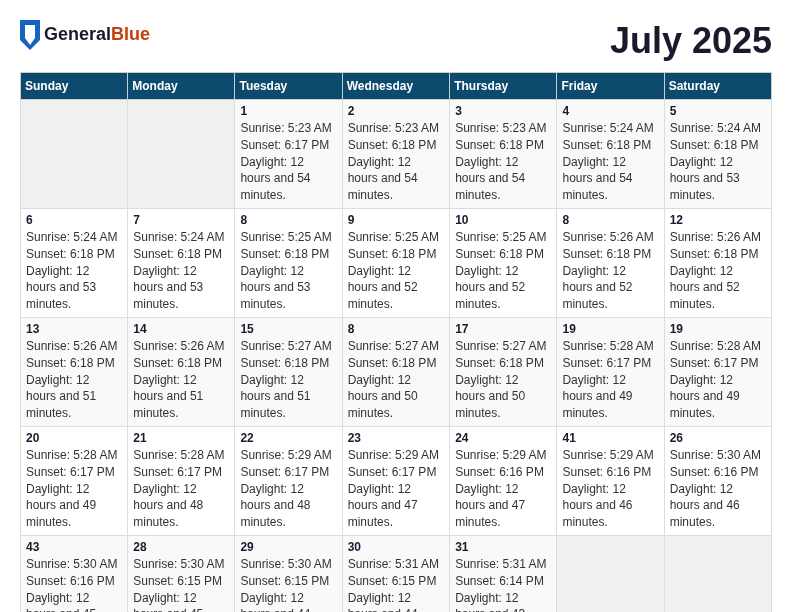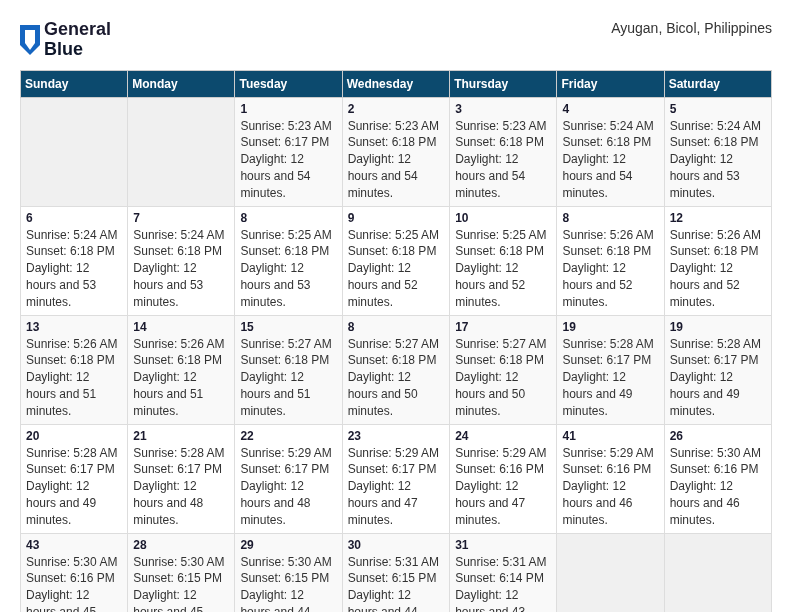--- a/index.html
+++ b/index.html
@@ -15,27 +15,27 @@
       justify-content: space-between;
       align-items: flex-start;
       margin-bottom: 10px;
     }
     .logo {
       display: flex;
       align-items: center;
     }
     .logo-text {
       display: flex;
-      flex-direction: column;
+      flex-direction: row;
       font-size: 18px;
       font-weight: bold;
       line-height: 1.1;
     }
     .logo-general { color: #1a1a2e; }
-    .logo-blue { color: #0f172a; }
+    .logo-blue { color: #c2410c; }
     .logo-icon {
       width: 20px;
       height: 30px;
       margin-right: 4px;
     }
     .title-block {
       text-align: right;
     }
     .month-title {
       font-size: 36px;
@@ -99,21 +99,21 @@
     <svg class="logo-icon" viewBox="0 0 20 30">
       <polygon points="0,0 20,0 20,20 10,30 0,20" fill="#1565c0"></polygon>
       <polygon points="5,5 15,5 15,18 10,25 5,18" fill="#fff"></polygon>
     </svg>
     <div class="logo-text">
       <span class="logo-general">General</span>
       <span class="logo-blue">Blue</span>
     </div>
   </div>
   <div class="title-block">
-    <div class="location">Ayugan, Bicol, Philippines</div>
+    <div class="month-title">July 2025</div>
   </div>
 </div>
 
 <table class="calendar">
   <thead>
     <tr>
     <th>Sunday</th>
         <th>Monday</th>
         <th>Tuesday</th>
         <th>Wednesday</th>

